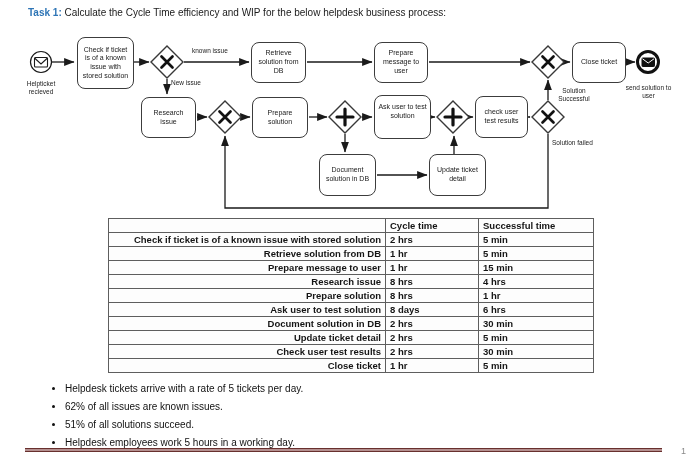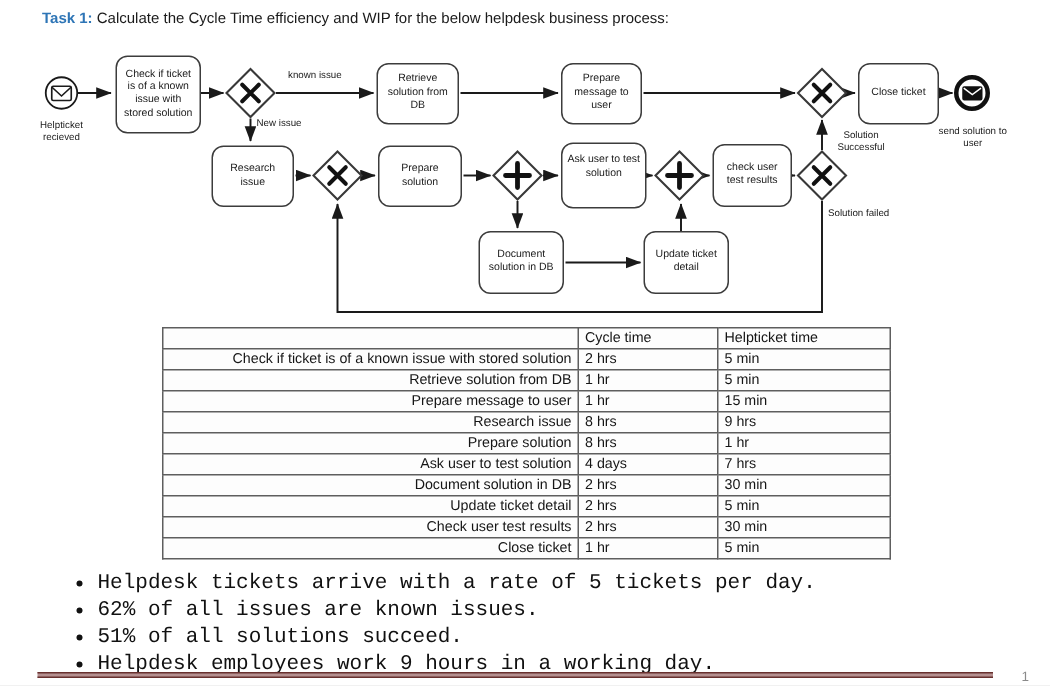--- a/index.html
+++ b/index.html
@@ -20,30 +20,30 @@
   .edge-label{
     position:absolute;font-size:6.5px;color:#222;line-height:1.3;white-space:pre-line;
   }
   .edge-label.center{text-align:center;}
   
   table.process{
     position:absolute;left:108px;top:218px;width:485px;border-collapse:collapse;
     table-layout:fixed;font-size:9.5px;color:#151515;background:#fdfdfd;
   }
   table.process td,table.process th{
-    border:1px solid #5e5e5e;height:13px;padding:0 4px;font-weight:normal;
+    border:1px solid #5e5e5e;height:13px;padding:0 4px;font-weight:bold;
     overflow:hidden;white-space:nowrap;
   }
   table.process td:first-child,table.process th:first-child{text-align:right;}
   table.process td:nth-child(2),table.process th:nth-child(2),
   table.process td:nth-child(3),table.process th:nth-child(3){text-align:left;}
   
   ul.notes{
     position:absolute;left:44px;top:380px;margin:0;padding:0 0 0 21px;
-    font-size:14px;color:#111;width:560px;font-family:Liberation Mono, monospace;
+    font-size:10px;color:#111;width:560px;
   }
   ul.notes li{line-height:18px;}
   
   .footer-rule{
     position:absolute;left:25px;top:448px;width:637px;height:2px;
     background:#b59090;border-top:1.6px solid #68302e;border-bottom:1.6px solid #68302e;
   }
   .page-number{position:absolute;left:681px;top:446px;font-size:9px;color:#8a8a8a;}
 </style>
 </head>
@@ -151,21 +151,21 @@
   <table class="process">
     <colgroup>
         <col style="width:277px">
         <col style="width:93px">
         <col style="width:115px">
       </colgroup>
     <thead>
       <tr>
         <th></th>
         <th>Cycle time</th>
-        <th>Helpticket time</th>
+        <th>Successful time</th>
       </tr>
     </thead>
     <tbody>
         <tr>
           <td>Check if ticket is of a known issue with stored solution</td>
           <td>2 hrs</td>
           <td>5 min</td>
         </tr>
         <tr>
           <td>Retrieve solution from DB</td>
@@ -173,31 +173,31 @@
           <td>5 min</td>
         </tr>
         <tr>
           <td>Prepare message to user</td>
           <td>1 hr</td>
           <td>15 min</td>
         </tr>
         <tr>
           <td>Research issue</td>
           <td>8 hrs</td>
-          <td>9 hrs</td>
+          <td>4 hrs</td>
         </tr>
         <tr>
           <td>Prepare solution</td>
           <td>8 hrs</td>
           <td>1 hr</td>
         </tr>
         <tr>
           <td>Ask user to test solution</td>
-          <td>4 days</td>
-          <td>7 hrs</td>
+          <td>8 days</td>
+          <td>6 hrs</td>
         </tr>
         <tr>
           <td>Document solution in DB</td>
           <td>2 hrs</td>
           <td>30 min</td>
         </tr>
         <tr>
           <td>Update ticket detail</td>
           <td>2 hrs</td>
           <td>5 min</td>
@@ -212,19 +212,19 @@
           <td>1 hr</td>
           <td>5 min</td>
         </tr>
       </tbody>
   </table>
 
   <ul class="notes">
     <li>Helpdesk tickets arrive with a rate of 5 tickets per day.</li>
     <li>62% of all issues are known issues.</li>
     <li>51% of all solutions succeed.</li>
-    <li>Helpdesk employees work 9 hours in a working day.</li>
+    <li>Helpdesk employees work 5 hours in a working day.</li>
   </ul>
 
   <div class="footer-rule"></div>
   <div class="page-number">1</div>
 
 </div>
 
 </body></html>

